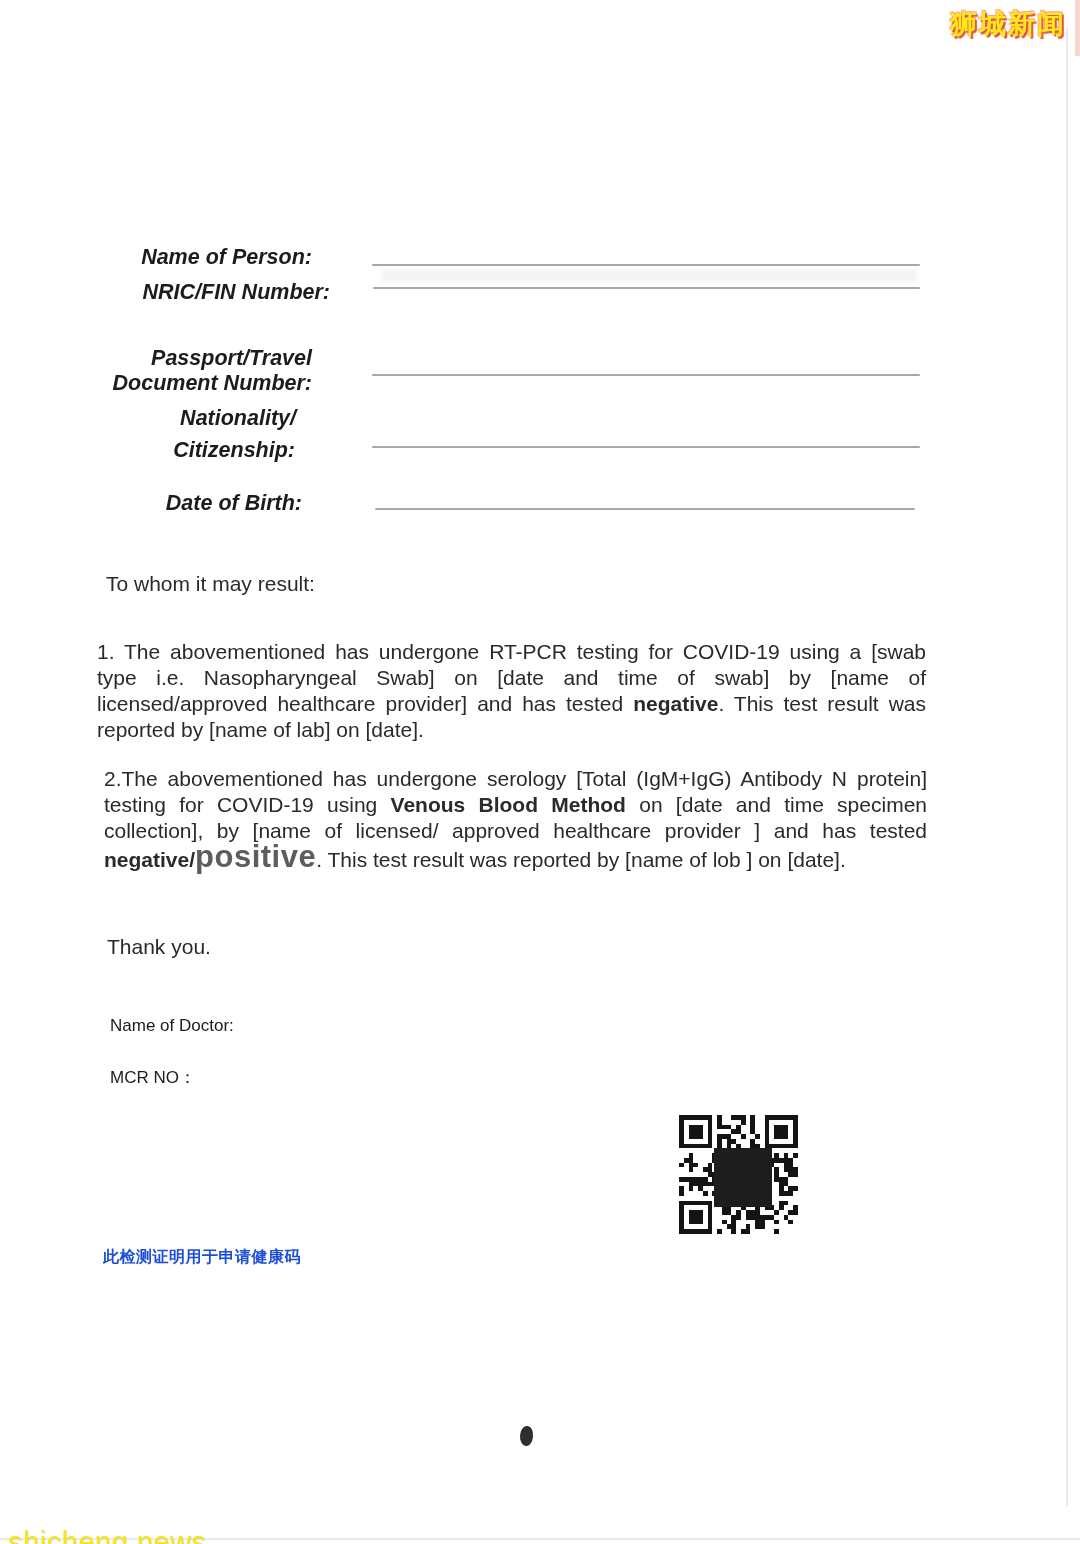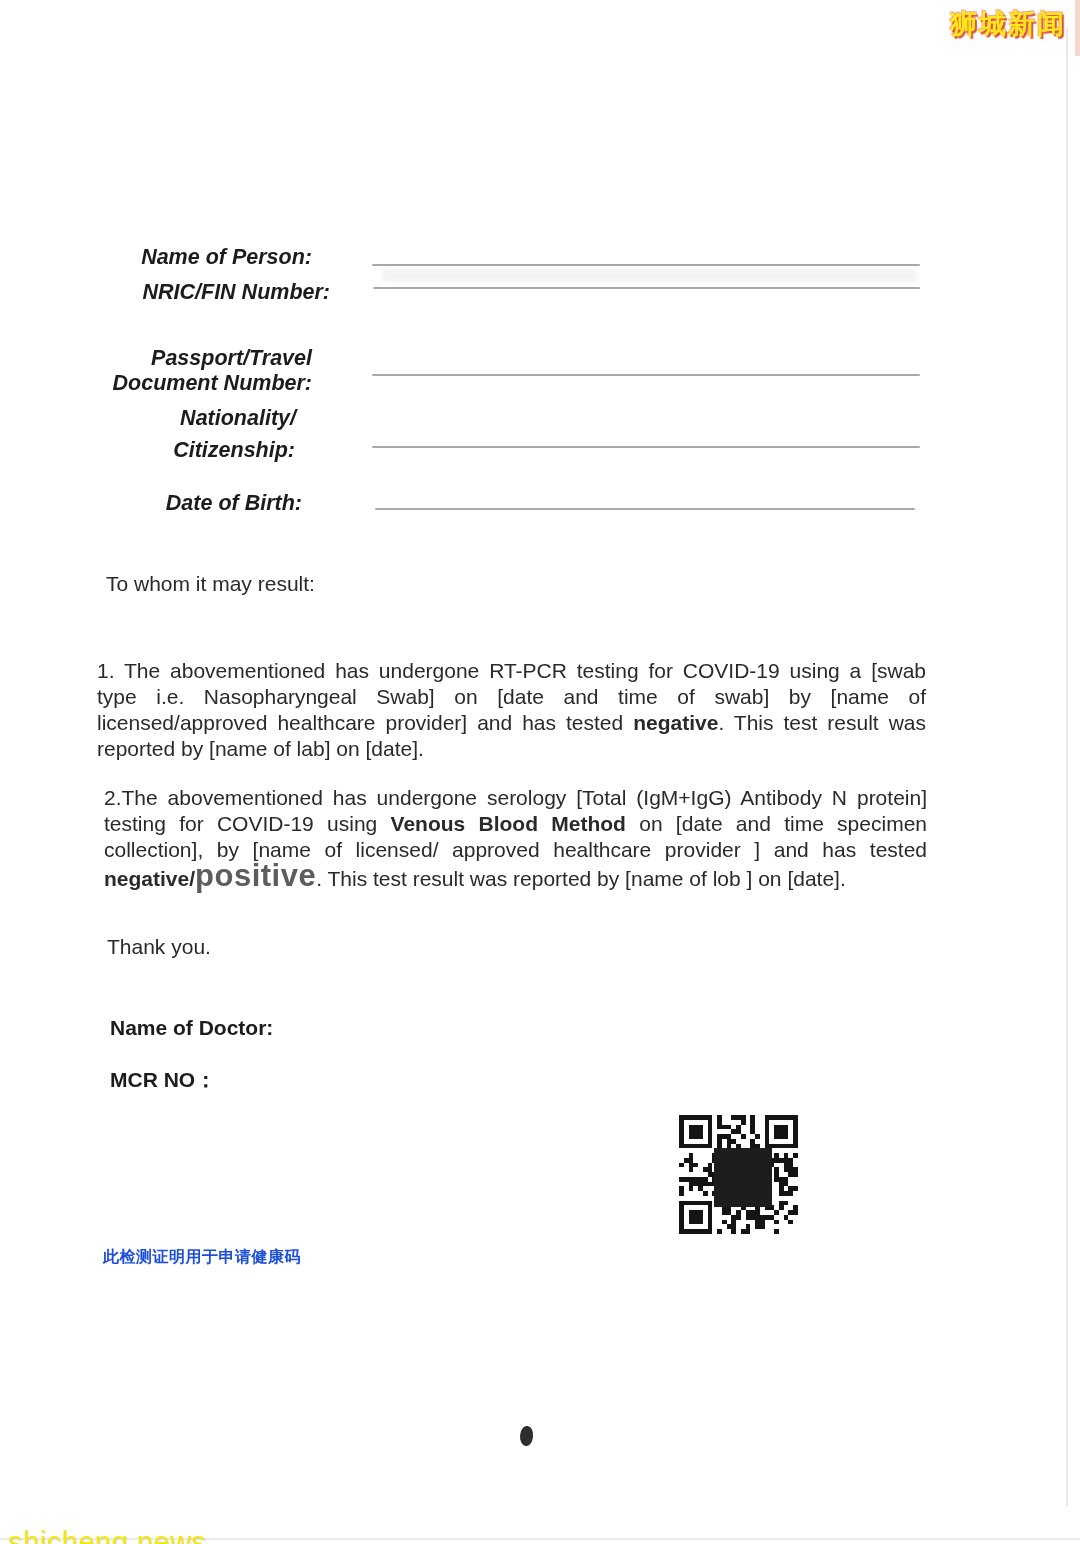--- a/index.html
+++ b/index.html
@@ -37,24 +37,24 @@
   
   .field-label{
     font-size:21.5px;font-weight:bold;color:#1c1c1c;
     text-align:right;line-height:25px;font-style:italic;
   }
   .fline{height:2px;background:#8f8f8f;opacity:.78;border-radius:1px;}
   .bleed{left:382px;top:269px;width:535px;height:13px;background:#b9b9b9;opacity:.16;filter:blur(2px);}
 
   
   .body-text{font-size:21px;line-height:26px;color:#2a2a2a;}
-  .para{text-align:justify;margin-top:19px;}
+  .para{text-align:justify;}
   .big-positive{font-size:31px;font-weight:bold;color:#5d5d5d;letter-spacing:.5px;line-height:26px;}
 
-  .sig-label{font-size:21px;font-weight:bold;color:#1c1c1c;}
+  .sig-label{font-size:17px;font-weight:normal;color:#1c1c1c;}
 
   
   .note-cn{font-size:16px;font-weight:bold;color:#1d4ed8;letter-spacing:.5px;}
   .note-en{font-size:20px;font-weight:bold;color:#222;letter-spacing:-0.2px;}
 
   
   .qr-box{left:679px;top:1112px;width:119px;height:125px;}
   .qr-box svg{width:100%;height:100%;}
 
   .ink-dot{

